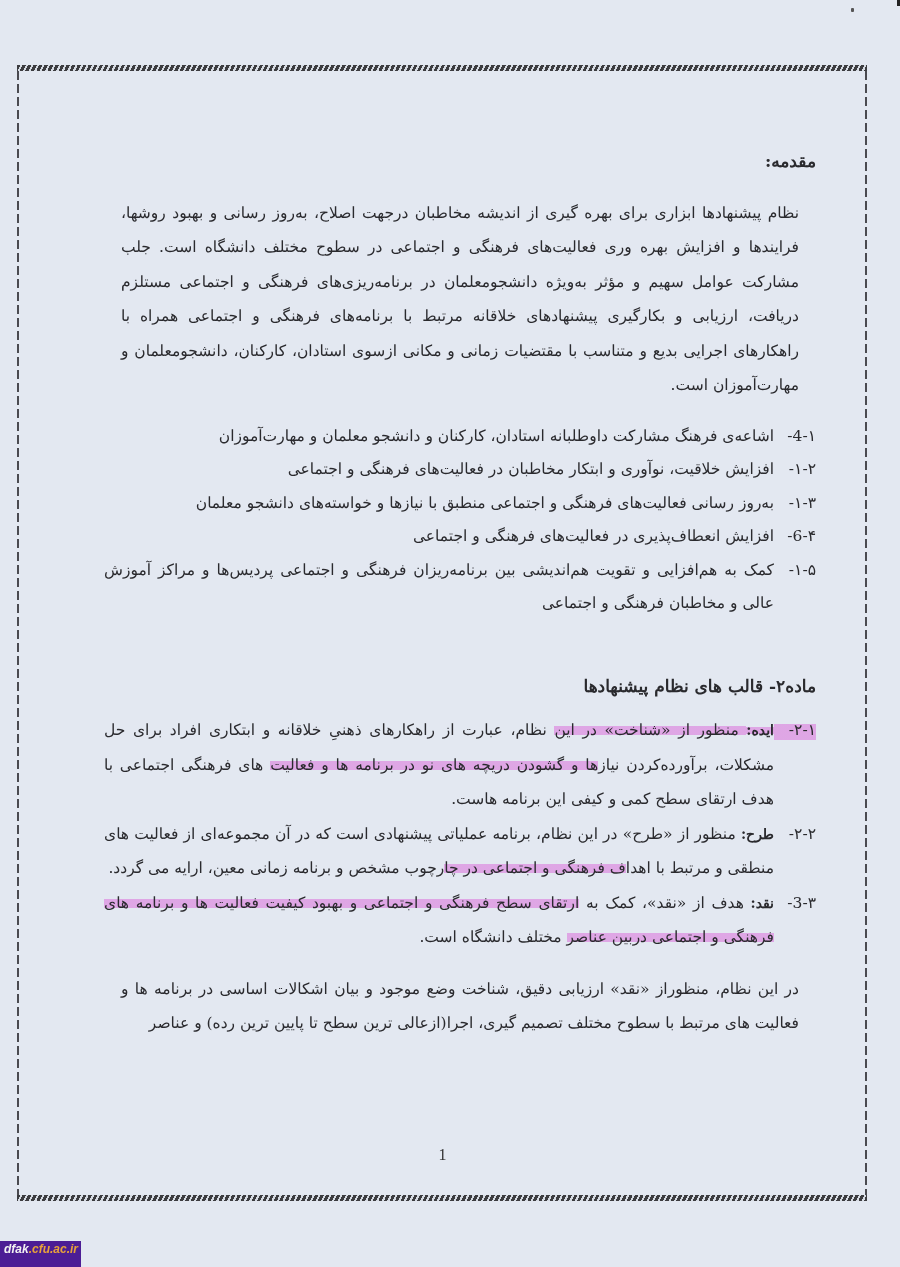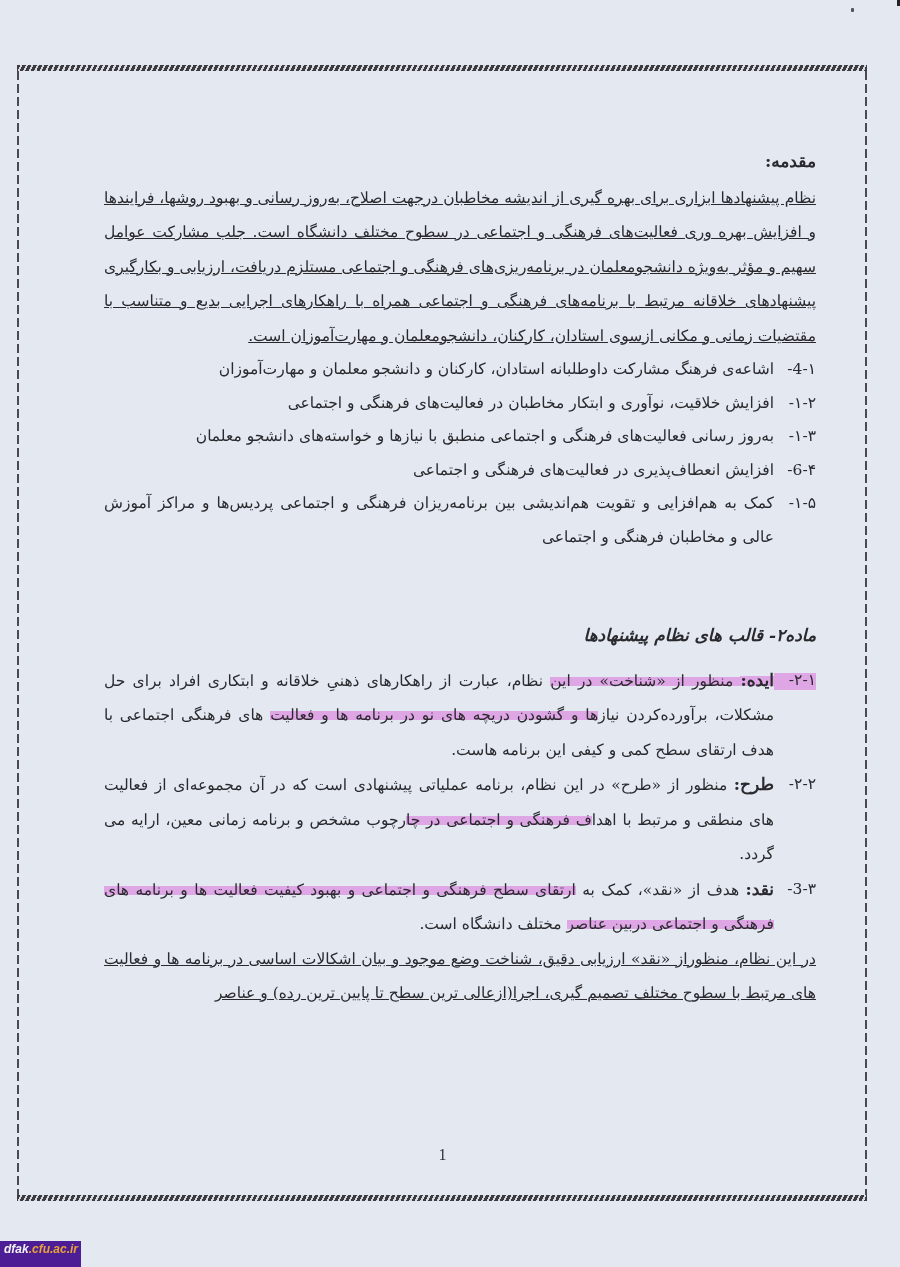--- a/index.html
+++ b/index.html
@@ -29,30 +29,30 @@
     .frame .vbar.left { left: 0; }
     .frame .vbar.right { right: 0; }
 
     .content {
       position: absolute; left: 104px; top: 140px; width: 712px;
       direction: rtl; text-align: justify;
       font-size: 15.5px; line-height: 34.5px;
     }
     .heading { font-weight: bold; font-size: 17px; }
     .intro-title { margin-top: 4px; margin-bottom: 2px; }
-    .para { margin: 0; text-align-last: right; text-decoration: underline; }
+    .para { margin: 17px; text-align-last: right; }
     .section-title { margin-top: 60px; margin-bottom: 12px; }
-    .section2-title { margin-top: 64px; margin-bottom: 10px; font-style: italic; }
+    .section2-title { margin-top: 48px; margin-bottom: 10px; }
 
     .item { display: flex; flex-direction: row; align-items: flex-start; }
     .item .num { flex: 0 0 42px; text-align: right; white-space: nowrap; }
     .item .txt { flex: 1 1 auto; text-align: justify; text-align-last: right; }
     .goal-list .item { line-height: 33.5px; }
 
-    .term { font-weight: bold; font-size: 17px; }
+    .term { font-weight: bold; font-size: 14px; }
     .hl {
       background: linear-gradient(180deg, transparent 30%, rgba(219,112,219,0.55) 30%, rgba(219,112,219,0.55) 78%, transparent 78%);
     }
     .page-number {
       position: absolute; left: 0; width: 885px; top: 1146px; text-align: center;
       font-family: "Liberation Serif", serif; font-size: 16px; color: #333;
     }
     .watermark {
       position: absolute; left: 0; top: 1241px; height: 33px; width: 81px;
       background: #4c1d95; color: #f2f2f2;

